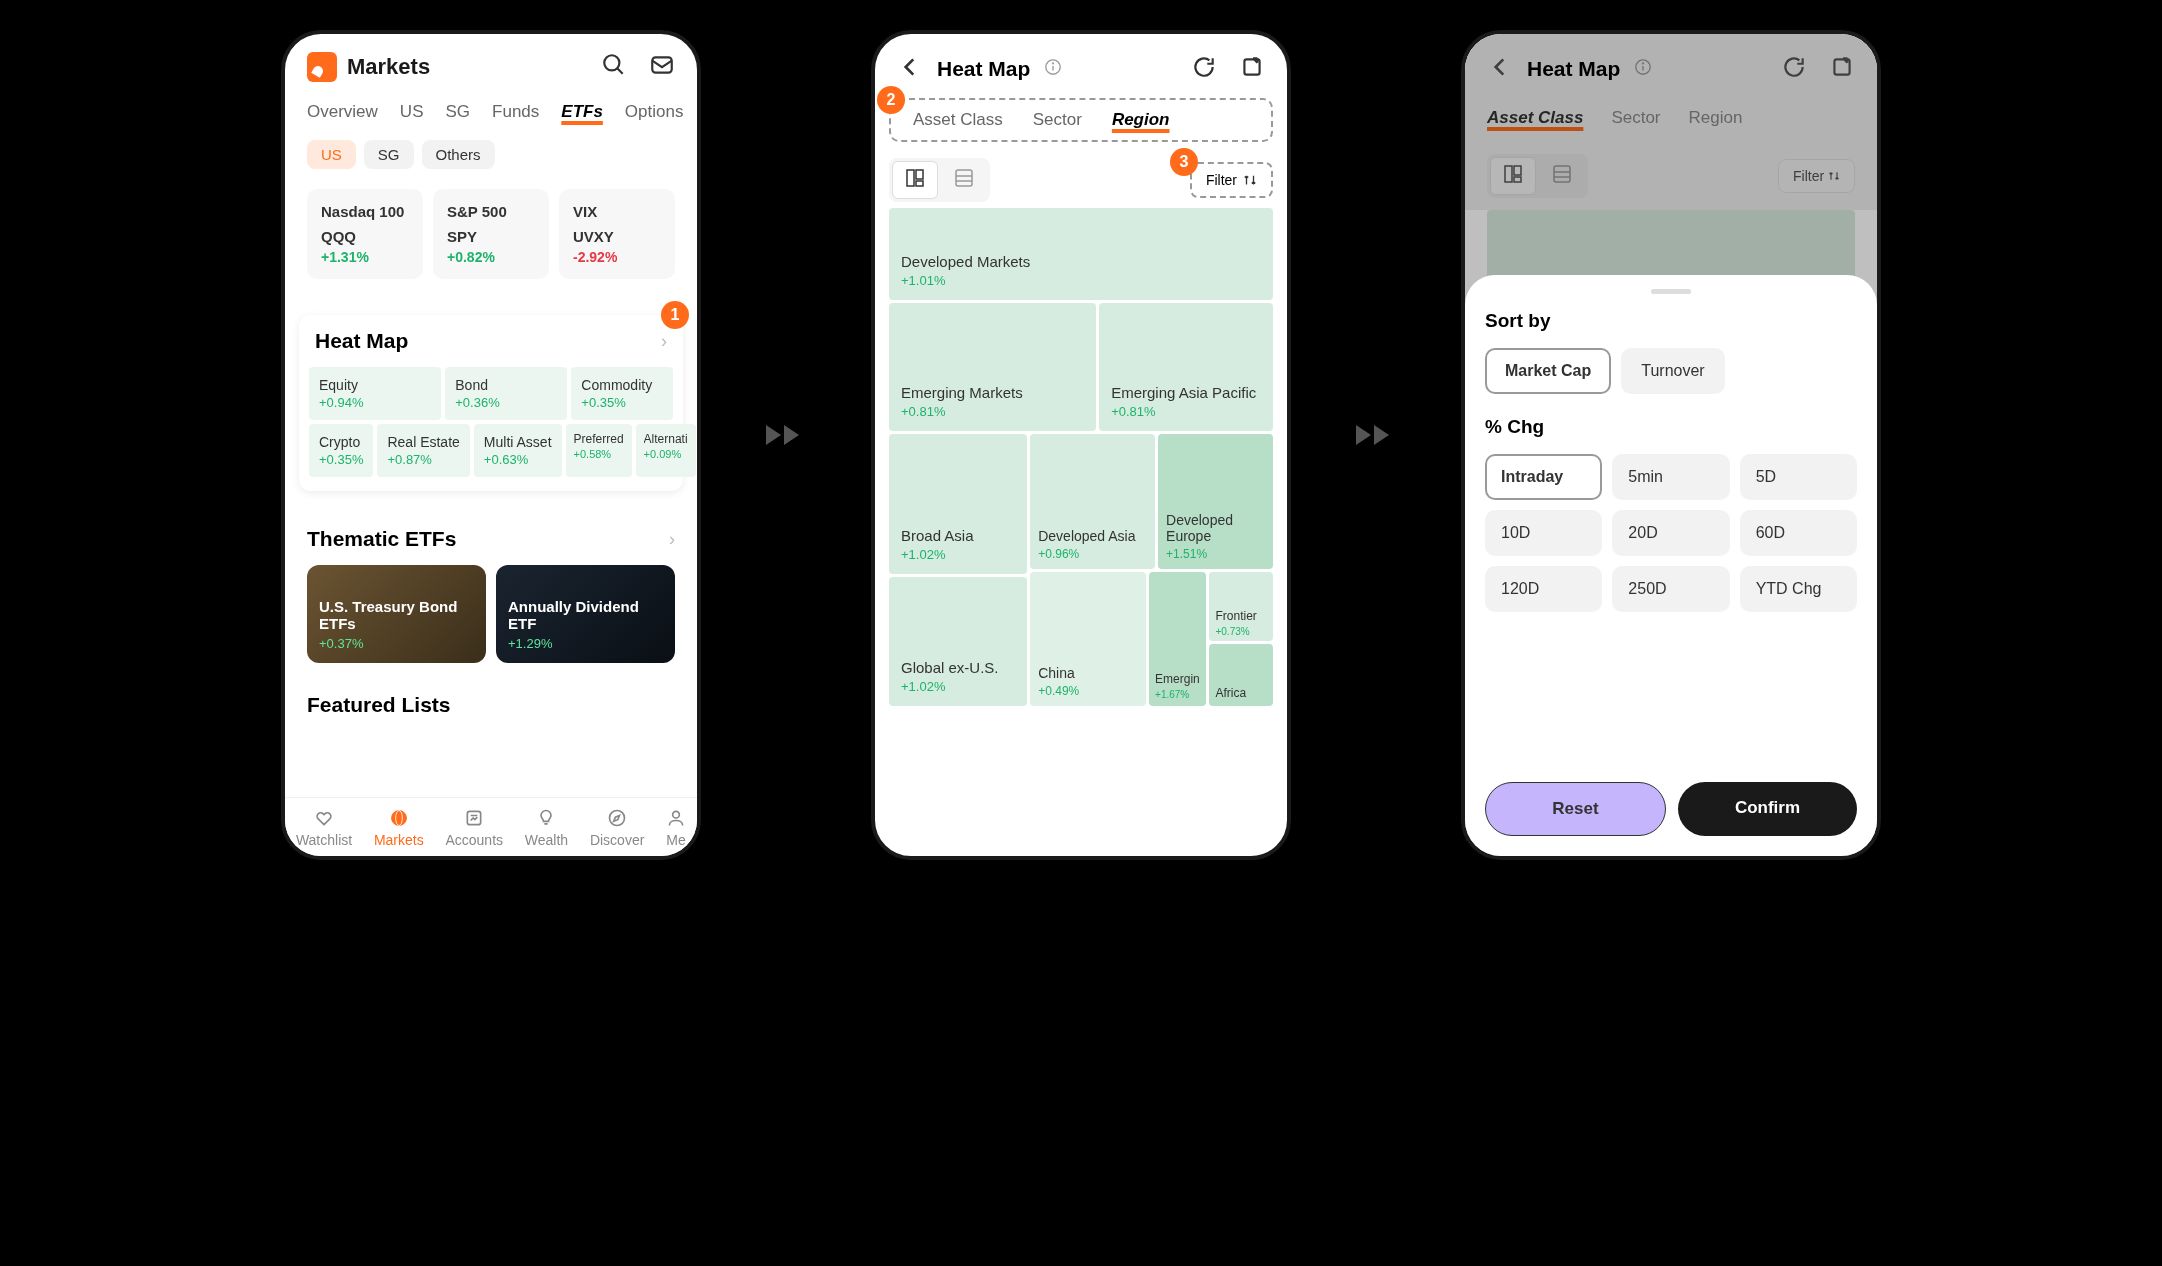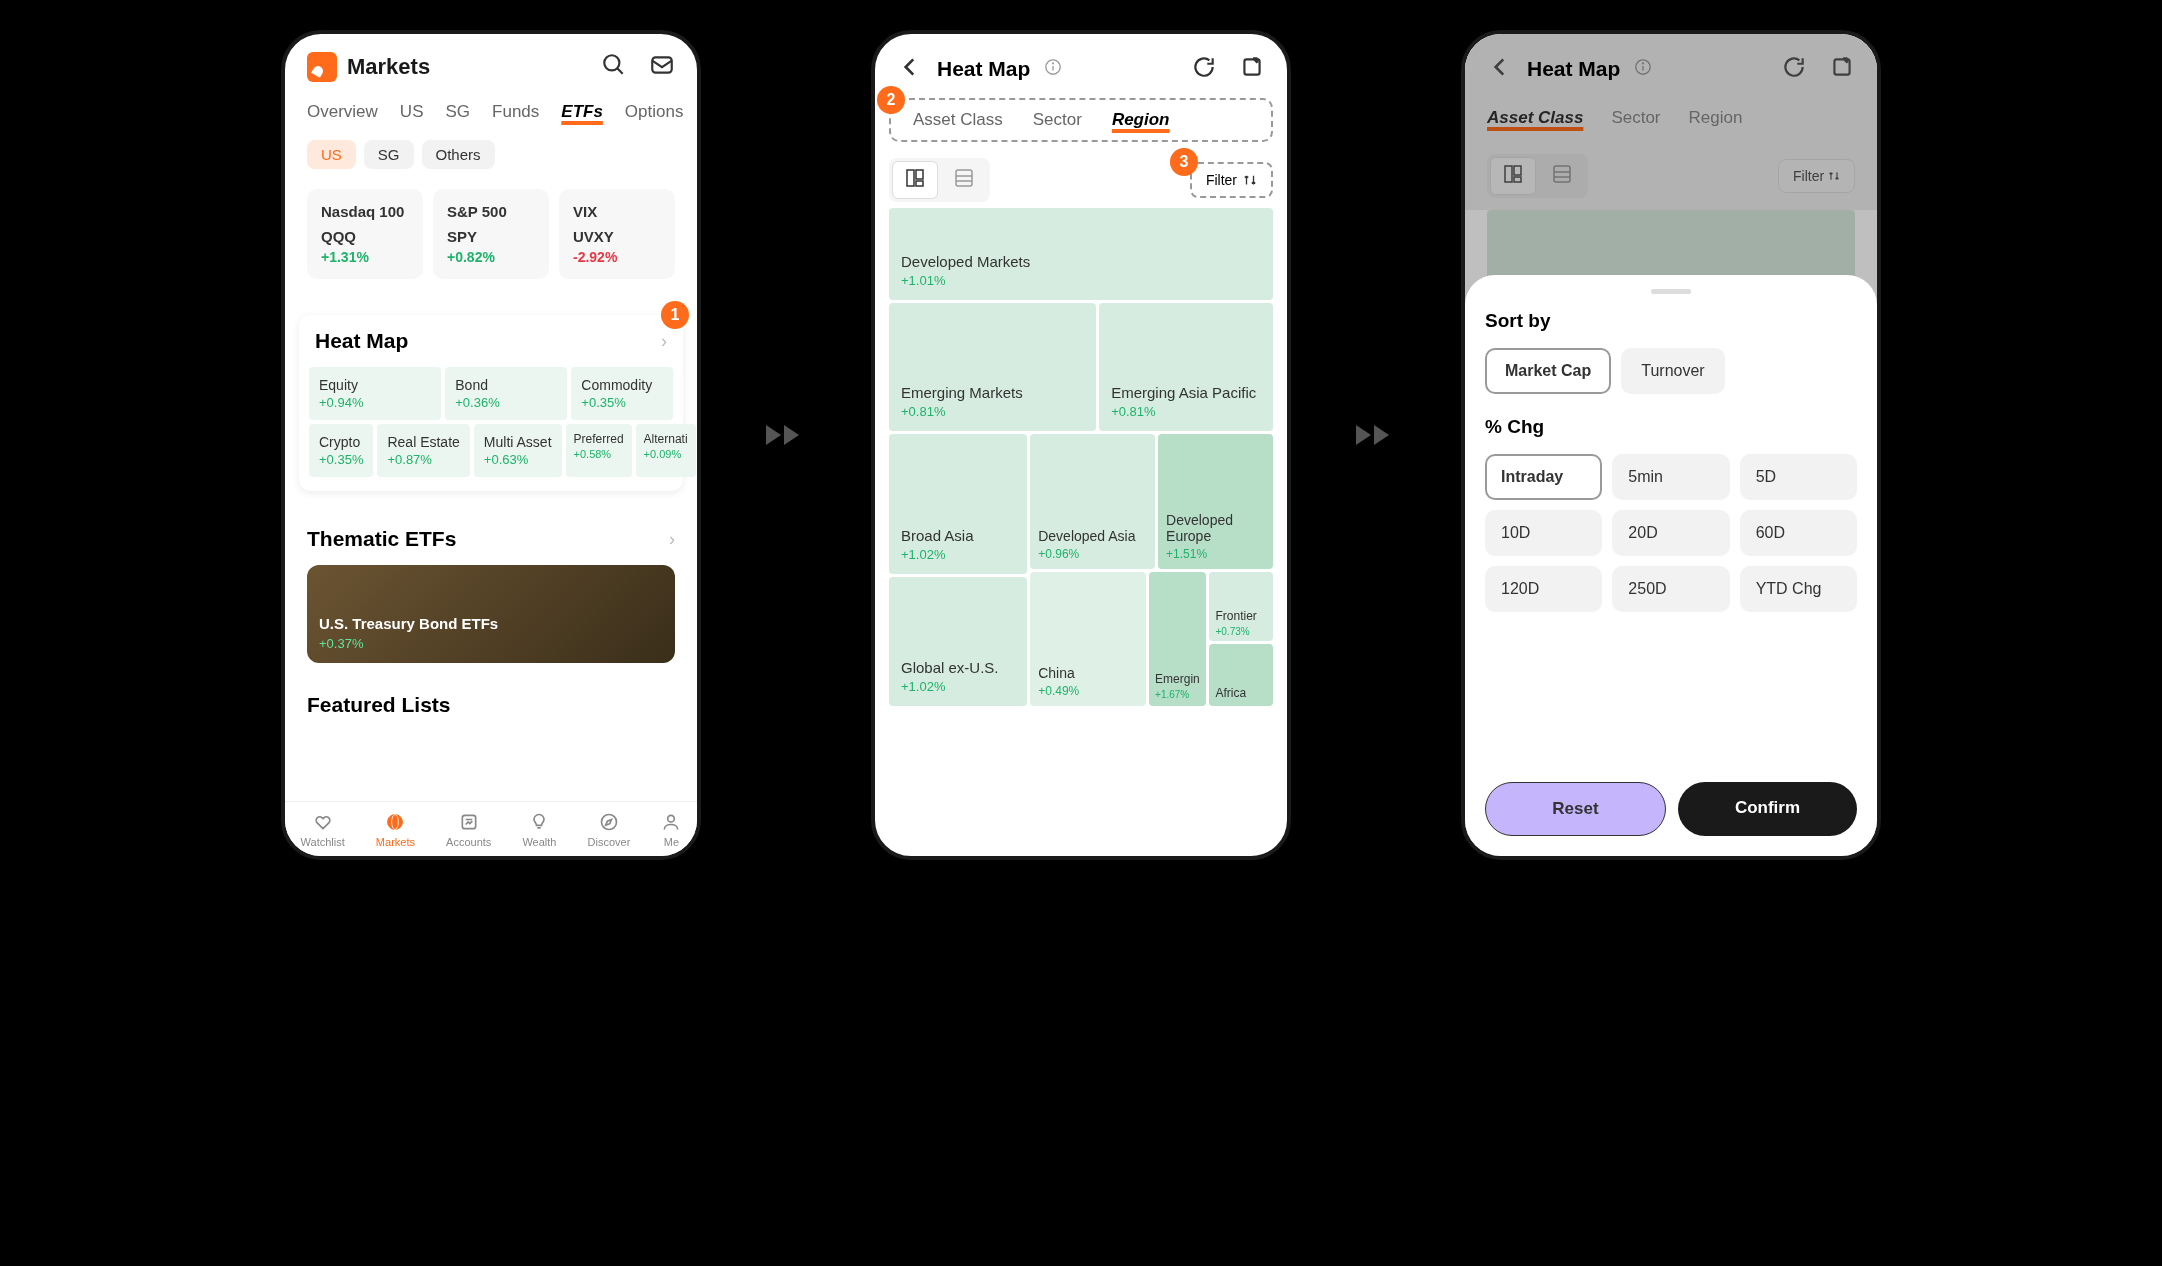--- a/index.html
+++ b/index.html
@@ -39,21 +39,21 @@
   .p1-thematic-title { font-size: 21px; font-weight: 700; }
   .p1-thematic-cards { display: flex; gap: 10px; padding: 0 22px; }
   .p1-thematic-card { flex: 1; height: 98px; border-radius: 12px; position: relative; display: flex; flex-direction: column; justify-content: flex-end; padding: 12px; color: #fff; }
   .p1-thematic-card.bonds { background: linear-gradient(135deg, #6b5432, #3a2e1a); }
   .p1-thematic-card.dividend { background: linear-gradient(135deg, #1a2430, #0a0f15); }
   .p1-thematic-name { font-size: 15px; font-weight: 600; margin-bottom: 4px; }
   .p1-thematic-change { font-size: 13px; color: #5ee59b; }
   .p1-featured-header { padding: 30px 22px 8px; }
   .p1-featured-title { font-size: 21px; font-weight: 700; }
   .p1-bottomnav { display: flex; justify-content: space-around; padding: 10px 0 8px; border-top: 1px solid #eee; background: #fff; }
-  .p1-nav-item { display: flex; flex-direction: column; align-items: center; gap: 4px; font-size: 11px; color: #888; }
+  .p1-nav-item { display: flex; flex-direction: column; align-items: center; gap: 4px; font-size: 14px; color: #888; }
   .p1-nav-item.active { color: #ff6b1a; }
   .callout { position: absolute; width: 28px; height: 28px; border-radius: 50%; background: #ff6b1a; color: #fff; display: flex; align-items: center; justify-content: center; font-size: 16px; font-weight: 700; z-index: 10; }
 
   
   .p2-header { display: flex; align-items: center; justify-content: space-between; padding: 20px 22px 10px; }
   .p2-header-left { display: flex; align-items: center; gap: 14px; }
   .p2-title { font-size: 21px; font-weight: 700; }
   .p2-header-icons { display: flex; gap: 22px; }
   .p2-tabs { display: flex; gap: 30px; padding: 10px 22px; font-size: 17px; color: #666; background: #fff; border: 2px dashed #999; border-radius: 10px; margin: 4px 14px; position: relative; }
   .p2-tab.active { color: #000; font-weight: 700; font-style: italic; text-decoration: underline; text-decoration-color: #ff6b1a; text-decoration-thickness: 4px; text-underline-offset: 4px; }
@@ -203,20 +203,24 @@
     </div>
     <div class="p1-thematic-header">
       <div class="p1-thematic-title">Thematic ETFs</div>
       <span class="chev">›</span>
     </div>
     <div class="p1-thematic-cards">
       <div class="p1-thematic-card bonds">
         <div class="p1-thematic-name">U.S. Treasury Bond ETFs</div>
         <div class="p1-thematic-change">+0.37%</div>
       </div>
+      <div class="p1-thematic-card dividend">
+        <div class="p1-thematic-name">Annually Dividend ETF</div>
+        <div class="p1-thematic-change">+1.29%</div>
+      </div>
     </div>
     <div class="p1-featured-header">
       <div class="p1-featured-title">Featured Lists</div>
     </div>
   </div>
   <div class="p1-bottomnav">
     <div class="p1-nav-item">
         <svg class="ico-sm" viewBox="0 0 24 24" fill="none" stroke="#888" stroke-width="2">
           <path d="M12 20l-7-7a4 4 0 0 1 6-6l1 1 1-1a4 4 0 0 1 6 6z"></path>
         </svg>

